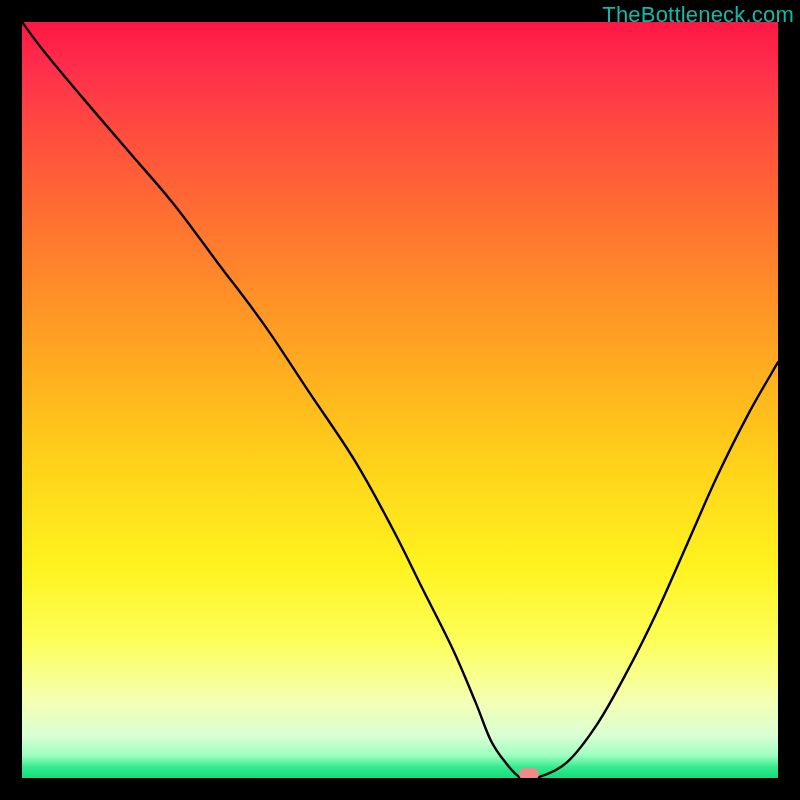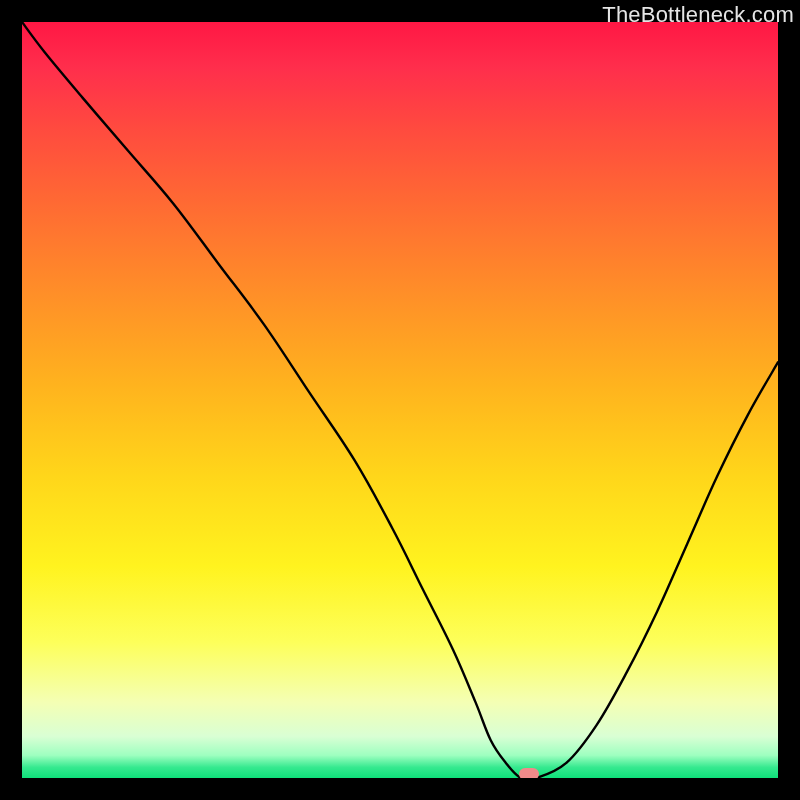--- a/index.html
+++ b/index.html
@@ -42,21 +42,21 @@
       #d9ffd4 94.5%,
       #9effc0 97%,
       #35e98f 98.6%,
       #0fe07a 100%
     );
   }
   .watermark {
     position: absolute;
     top: 2px;
     right: 6px;
-    color: #e5e5e5;
+    color: #14b8a6;
     font-size: 22px;
     font-weight: 400;
     letter-spacing: 0.2px;
     z-index: 20;
     user-select: none;
   }
   svg.curve {
     position: absolute;
     inset: 0;
     z-index: 10;

